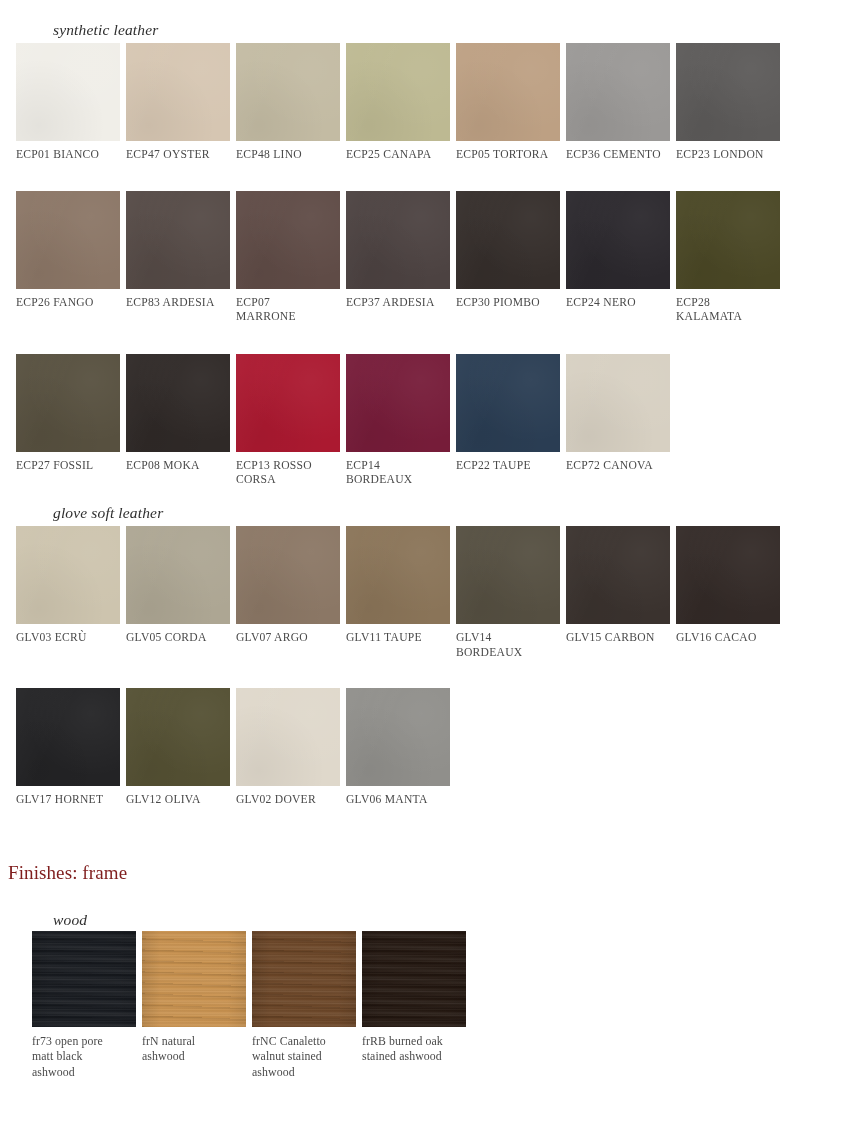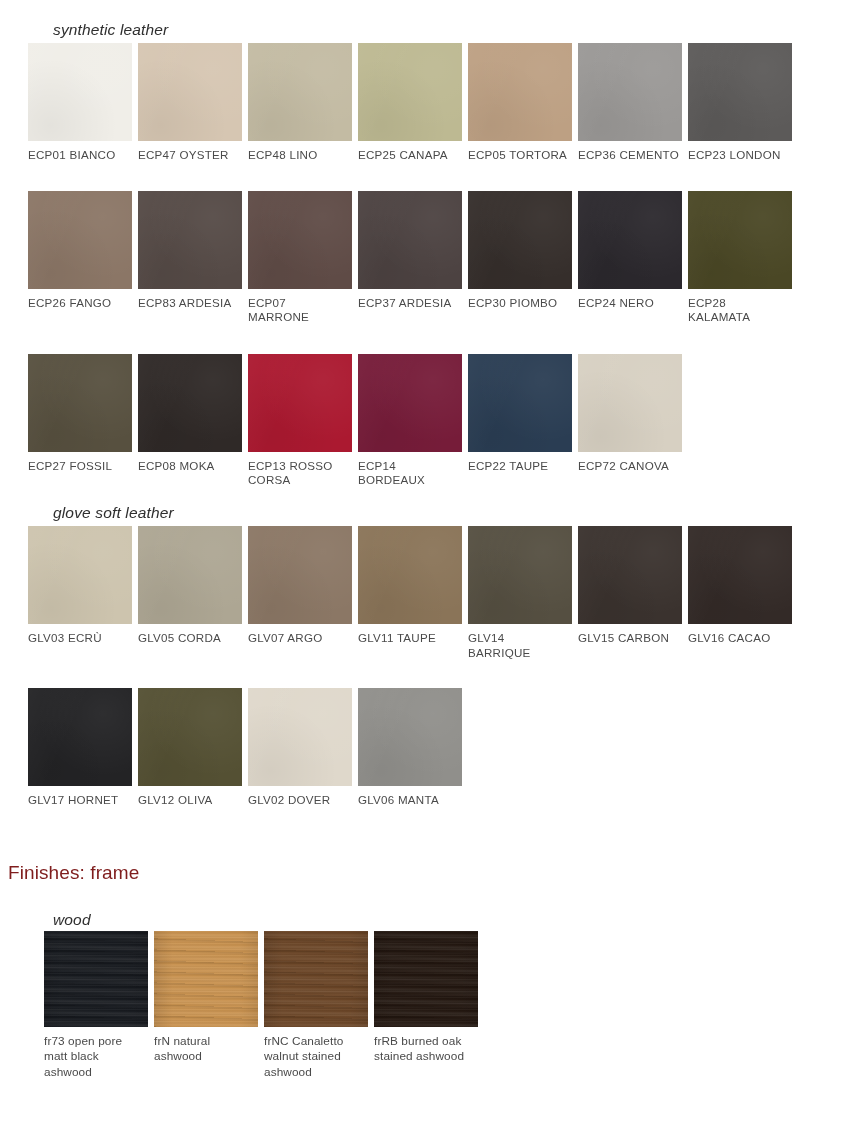--- a/index.html
+++ b/index.html
@@ -16,20 +16,21 @@
     font-family: "Liberation Sans", sans-serif;
     color: #3c3c3c;
     -webkit-font-smoothing: antialiased;
   }
 
   .page {
     position: relative;
     width: 848px;
     height: 1123px;
     overflow: hidden;
+    font-family: Liberation Serif, serif;
   }
 
   
   .section-title {
     font-size: 19px;
     font-weight: 400;
     color: #7f1d1d;
     letter-spacing: 0.1px;
     margin: 0;
     padding: 0 0 0 8px;
@@ -40,21 +41,21 @@
     font-style: italic;
     font-weight: 400;
     color: #2f2f2f;
     letter-spacing: 0.15px;
     margin: 0;
     padding: 0 0 0 53px;
   }
 
   
   .grid {
-    padding-left: 28px;
+    padding-left: 16px;
     display: flex;
     flex-wrap: wrap;
   }
   .cell {
     width: 110px;
     margin-bottom: 4px;
   }
   .swatch {
     width: 104px;
     height: 98px;
@@ -236,21 +237,21 @@
       <div class="cell">
         <span class="swatch" style="background-color:#8b7765;"></span>
         <div class="label">GLV07 ARGO</div>
       </div>
       <div class="cell">
         <span class="swatch" style="background-color:#8a7458;"></span>
         <div class="label">GLV11 TAUPE</div>
       </div>
       <div class="cell">
         <span class="swatch" style="background-color:#554f41;"></span>
-        <div class="label">GLV14 BARRIQUE</div>
+        <div class="label">GLV14 BORDEAUX</div>
       </div>
       <div class="cell">
         <span class="swatch" style="background-color:#3a322e;"></span>
         <div class="label">GLV15 CARBON</div>
       </div>
       <div class="cell">
         <span class="swatch" style="background-color:#332a27;"></span>
         <div class="label">GLV16 CACAO</div>
       </div>
     </div>

